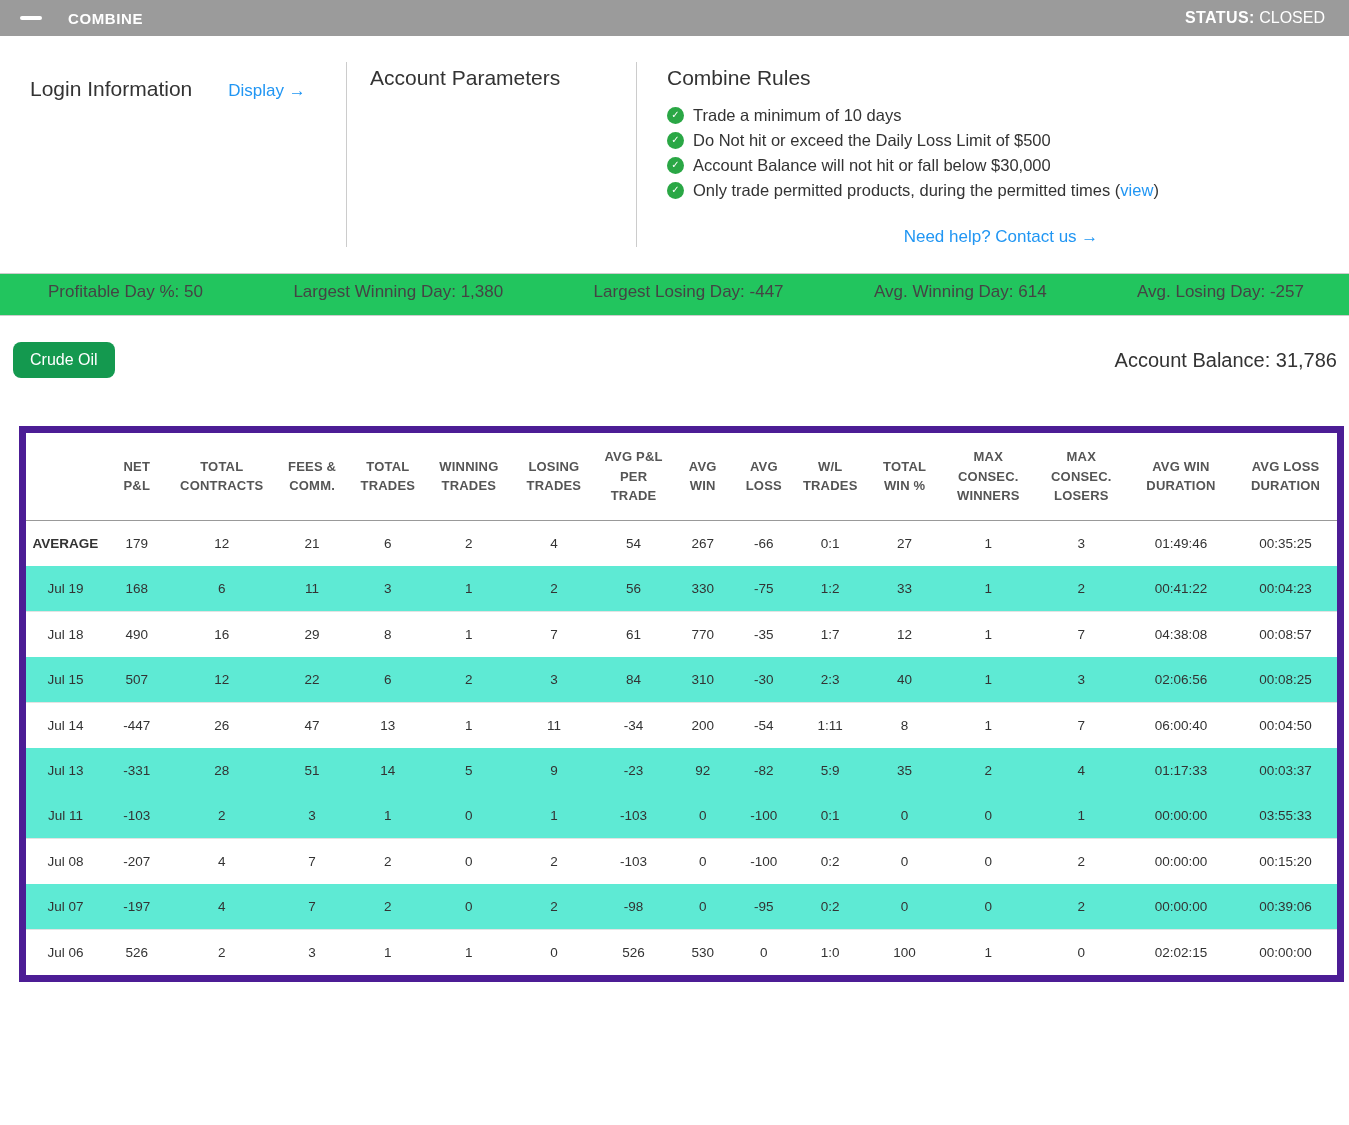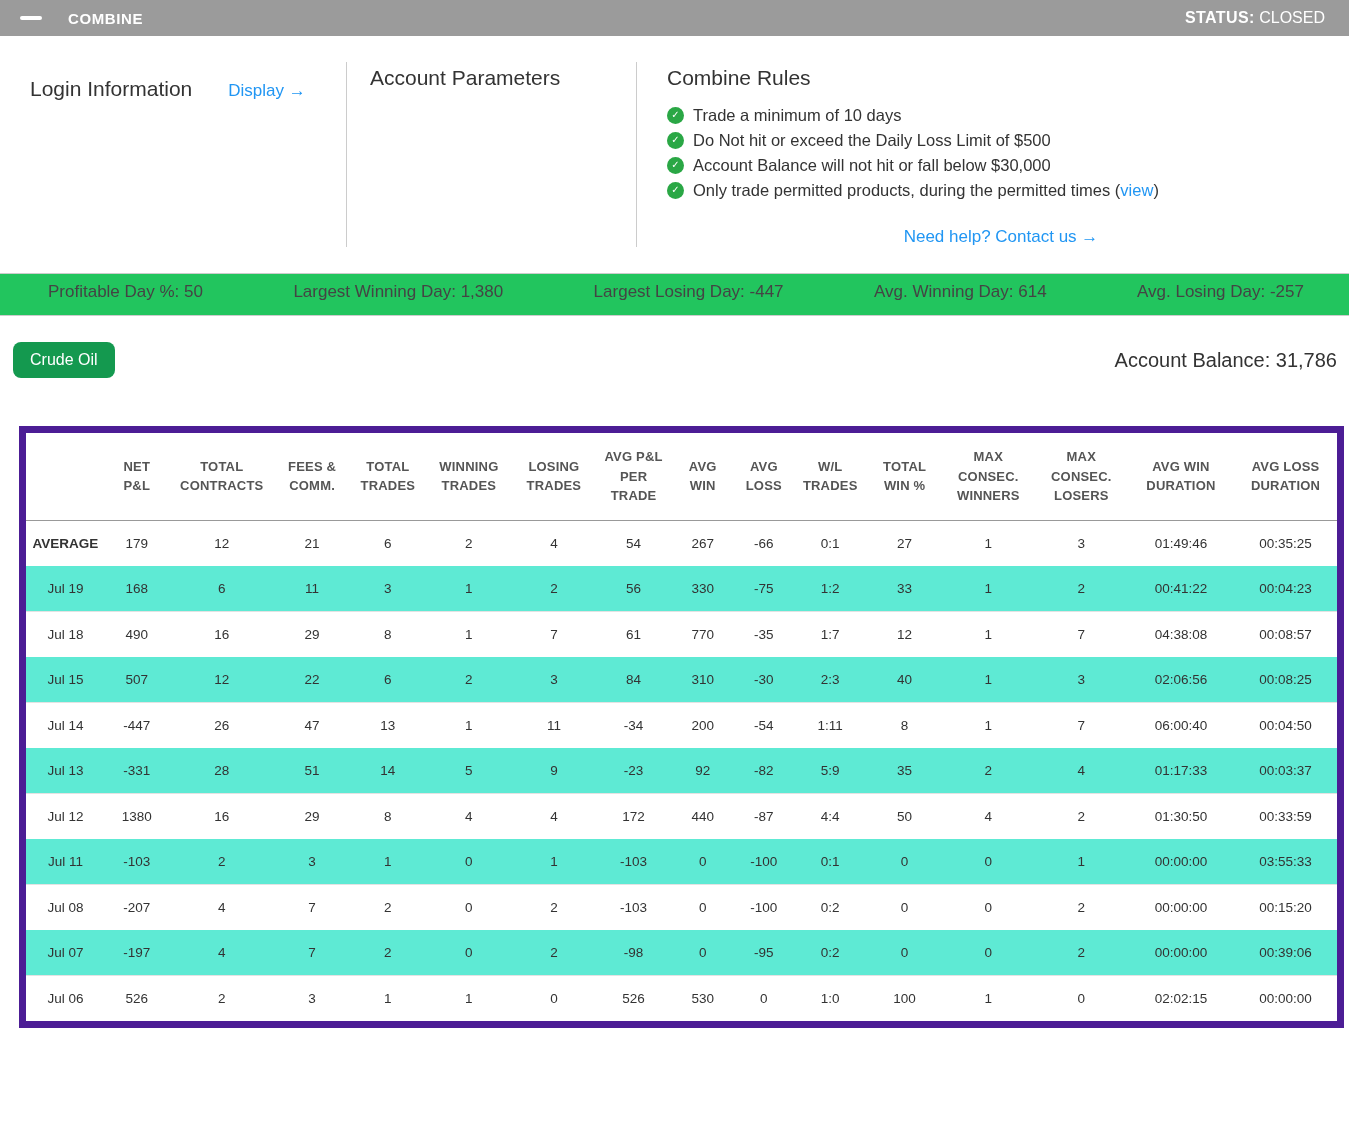--- a/index.html
+++ b/index.html
@@ -336,38 +336,20 @@
         <td>-23</td>
         <td>92</td>
         <td>-82</td>
         <td>5:9</td>
         <td>35</td>
         <td>2</td>
         <td>4</td>
         <td>01:17:33</td>
         <td>00:03:37</td>
       </tr>
-      <tr>
-        <td>Jul 12</td>
-        <td>1380</td>
-        <td>16</td>
-        <td>29</td>
-        <td>8</td>
-        <td>4</td>
-        <td>4</td>
-        <td>172</td>
-        <td>440</td>
-        <td>-87</td>
-        <td>4:4</td>
-        <td>50</td>
-        <td>4</td>
-        <td>2</td>
-        <td>01:30:50</td>
-        <td>00:33:59</td>
-      </tr>
       <tr class="alt">
         <td>Jul 11</td>
         <td>-103</td>
         <td>2</td>
         <td>3</td>
         <td>1</td>
         <td>0</td>
         <td>1</td>
         <td>-103</td>
         <td>0</td>

